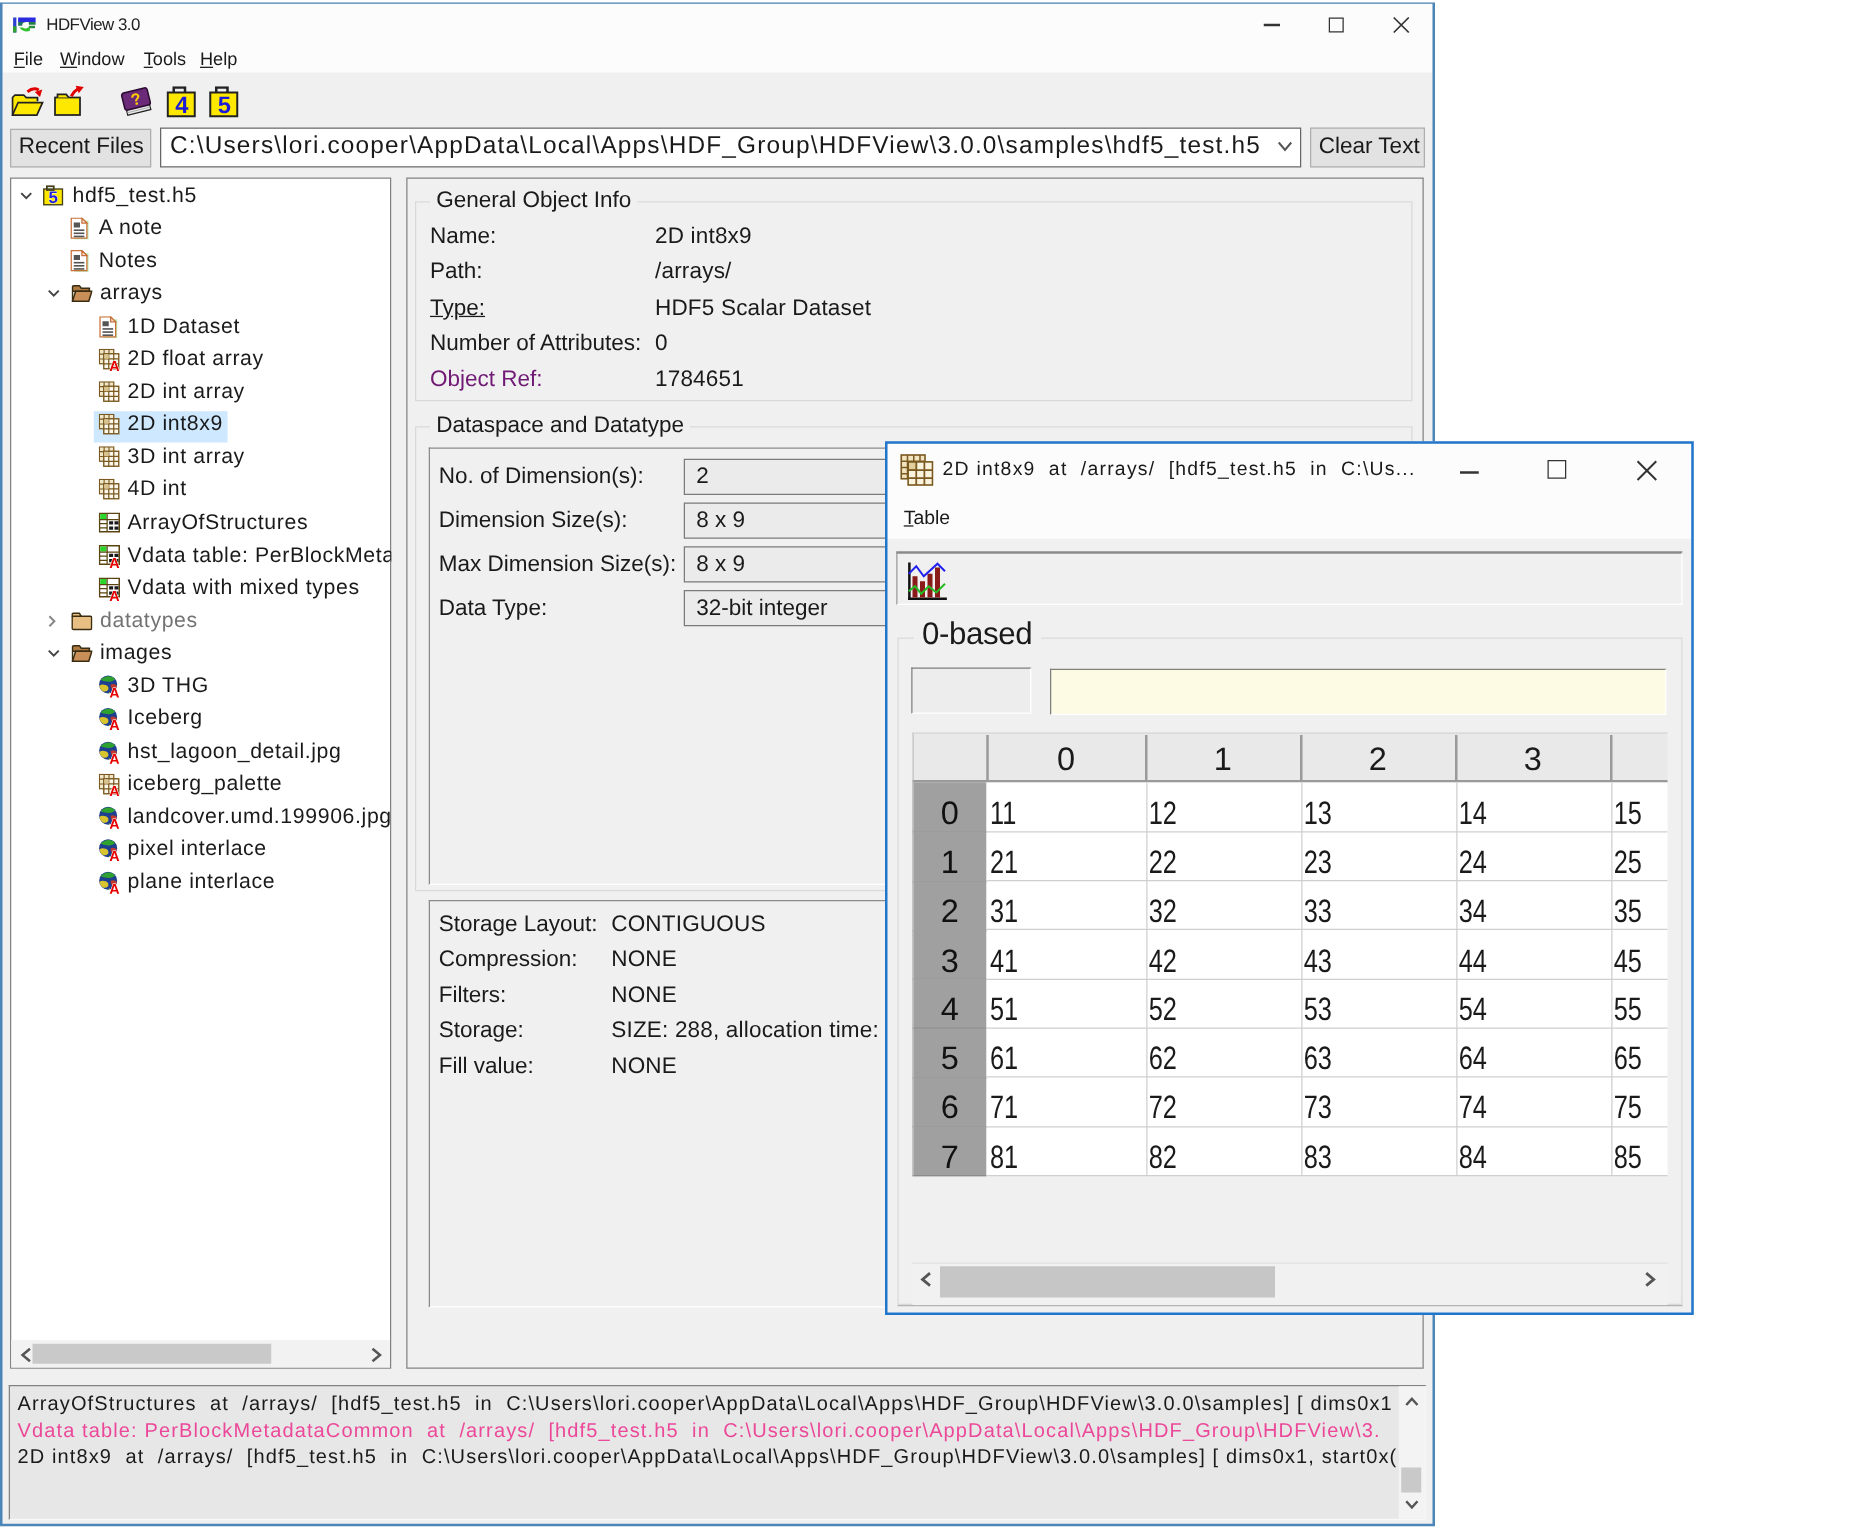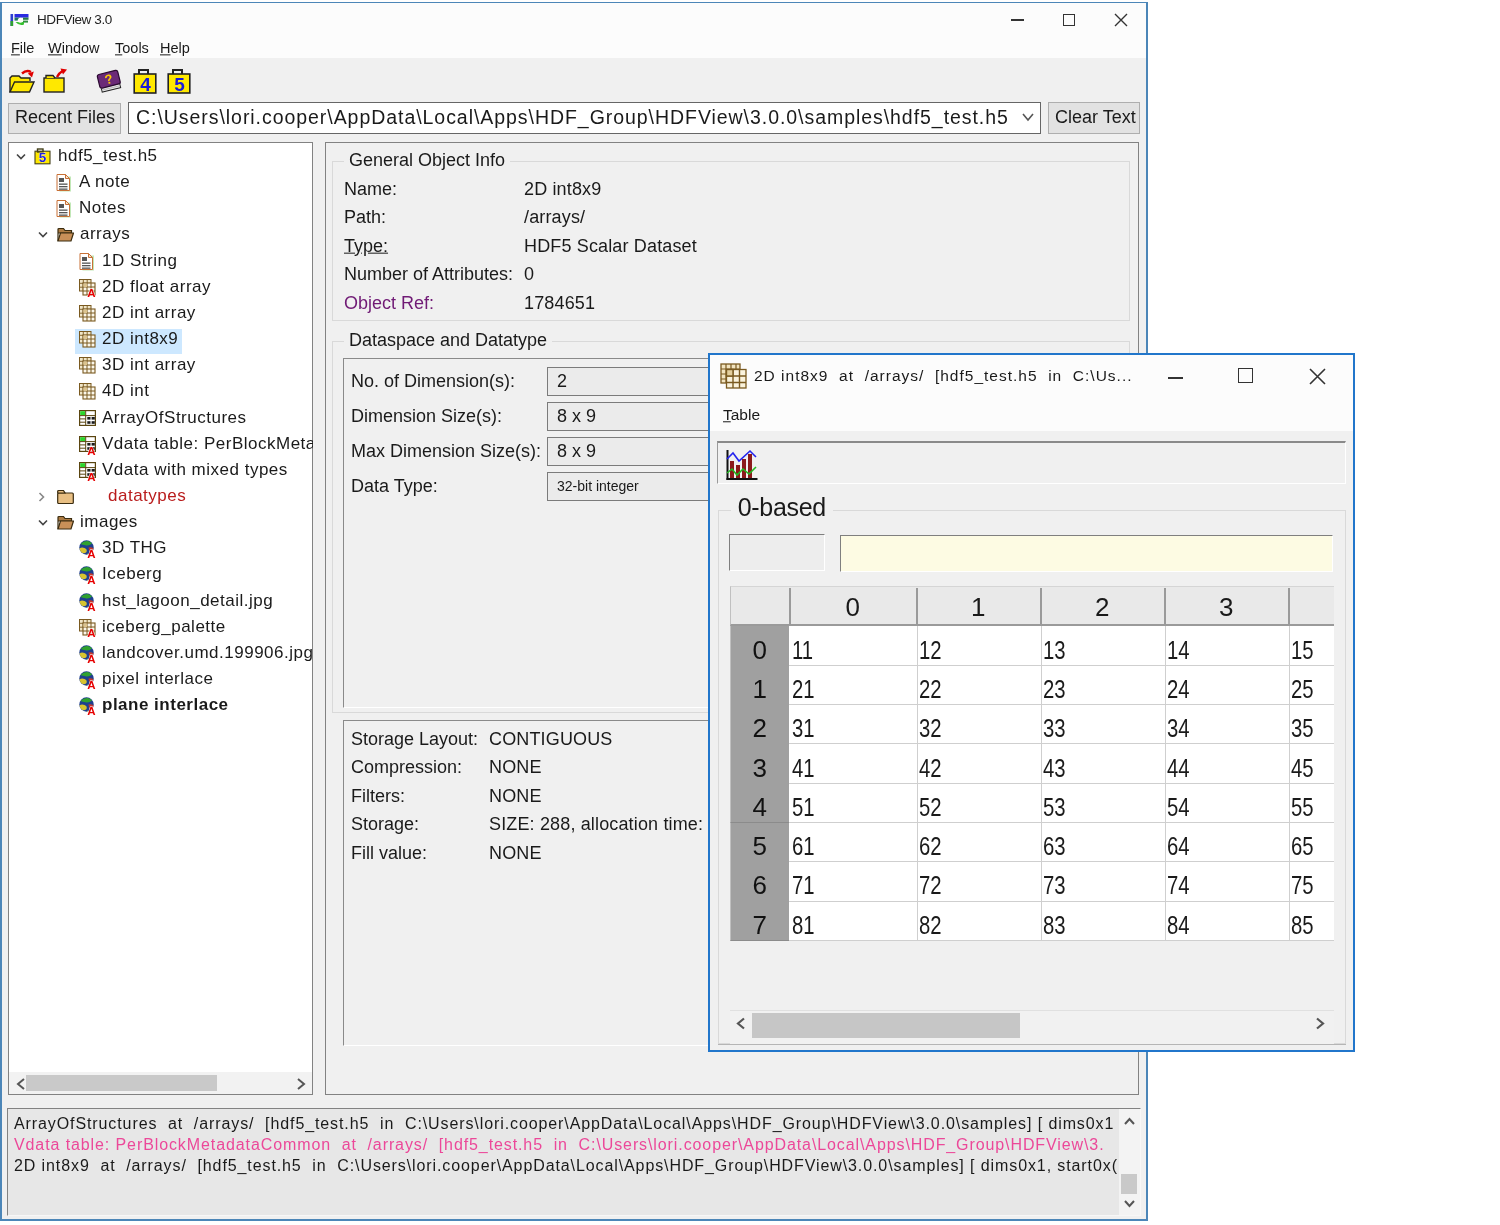--- a/index.html
+++ b/index.html
@@ -106,21 +106,21 @@
 <div style="position:absolute;left:72px;top:93.44999999999999px;transform:translateY(-54%);transform-origin:0 50%;font-size:17px;letter-spacing:0.5px;color:#1a1a1a;font-weight:normal;white-space:pre;">arrays</div>
 <svg style="position:absolute;left:71px;top:110.60000000000002px" width="15" height="18" viewBox="0 0 15 18">
       <rect x="3.5" y="2.5" width="11.5" height="15" fill="#c2e8b8"></rect>
       <polygon points="1,0.5 9.5,0.5 13.5,4.5 13.5,16.5 1,16.5" fill="#fff" stroke="#c87137" stroke-width="1"></polygon>
       <polygon points="9.5,0.5 9.5,4.5 13.5,4.5" fill="#f6e2d2" stroke="#c87137" stroke-width="1"></polygon>
       <rect x="3" y="4" width="5" height="4" fill="#555"></rect>
       <rect x="3" y="9.5" width="8.5" height="1.3" fill="#555"></rect>
       <rect x="3" y="12" width="8.5" height="1.3" fill="#555"></rect>
       <rect x="3" y="14.5" width="8.5" height="1.3" fill="#555"></rect>
     </svg>
-<div style="position:absolute;left:94px;top:119.60000000000002px;transform:translateY(-54%);transform-origin:0 50%;font-size:17px;letter-spacing:0.5px;color:#1a1a1a;font-weight:normal;white-space:pre;">1D String</div>
+<div style="position:absolute;left:94px;top:119.60000000000002px;transform:translateY(-54%);transform-origin:0 50%;font-size:17px;letter-spacing:0.5px;color:#1a1a1a;font-weight:normal;white-space:pre;">1D Dataset</div>
 <svg style="position:absolute;left:71px;top:136.75px" width="17" height="19" viewBox="0 0 17 19">
       <rect x="0.5" y="0.5" width="11.5" height="11.5" fill="#f0e6c8" stroke="#7a5a20" stroke-width="1"></rect>
       <path d="M4.3 0.5 V12 M8.2 0.5 V12 M0.5 4.3 H12 M0.5 8.2 H12" stroke="#7a5a20" stroke-width="0.9" fill="none"></path>
       <rect x="4" y="4" width="12" height="12" fill="#fbf7ea" stroke="#7a5a20" stroke-width="1.1"></rect>
       <path d="M8 4 V16 M12 4 V16 M4 8 H16 M4 12 H16" stroke="#7a5a20" stroke-width="1" fill="none"></path>
       <rect x="4.5" y="4.5" width="3.5" height="3.5" fill="#dcc48e"></rect>
       <text x="12.5" y="18" font-family="Liberation Sans" font-size="11.5" font-weight="bold" fill="#e60000" text-anchor="middle" stroke="#fff" stroke-width="0.8" paint-order="stroke">A</text>
     </svg>
 <div style="position:absolute;left:94px;top:145.75px;transform:translateY(-54%);transform-origin:0 50%;font-size:17px;letter-spacing:0.5px;color:#1a1a1a;font-weight:normal;white-space:pre;text-align:right;">2D float array</div>
 <svg style="position:absolute;left:71px;top:162.89999999999998px" width="17" height="19" viewBox="0 0 17 19">
@@ -187,21 +187,21 @@
       <text x="12.5" y="18.5" font-family="Liberation Sans" font-size="11.5" font-weight="bold" fill="#e60000" text-anchor="middle" stroke="#fff" stroke-width="0.8" paint-order="stroke">A</text>
     </svg>
 <div style="position:absolute;left:94px;top:328.79999999999995px;transform:translateY(-54%);transform-origin:0 50%;font-size:17px;letter-spacing:0.5px;color:#1a1a1a;font-weight:normal;white-space:pre;">Vdata with mixed types</div>
 <svg style="position:absolute;left:30px;top:349.95px" width="7" height="10" viewBox="0 0 7 10">
       <path d="M1.5 1 L5.5 5 L1.5 9" stroke="#888" stroke-width="1.6" fill="none"></path>
     </svg>
 <svg style="position:absolute;left:49px;top:346.95px" width="17" height="16" viewBox="0 0 17 16">
       <rect x="0.7" y="4" width="15.6" height="10.5" rx="1" fill="#e8bf83" stroke="#3a2c10" stroke-width="1.2"></rect>
       <path d="M0.7 4 L0.7 2.5 Q0.7 1.5 1.7 1.5 L6.5 1.5 L8 4 Z" fill="#e8bf83" stroke="#3a2c10" stroke-width="1.2"></path>
     </svg>
-<div style="position:absolute;left:72px;top:354.95px;transform:translateY(-54%);transform-origin:0 50%;font-size:17px;letter-spacing:0.5px;color:#b91c1c;font-weight:normal;white-space:pre;margin-left:28px;">datatypes</div>
+<div style="position:absolute;left:72px;top:354.95px;transform:translateY(-54%);transform-origin:0 50%;font-size:17px;letter-spacing:0.5px;color:#737373;font-weight:normal;white-space:pre;">datatypes</div>
 <svg style="position:absolute;left:30px;top:377.0999999999999px" width="10" height="7" viewBox="0 0 10 7">
       <path d="M1 1.5 L5 5.5 L9 1.5" stroke="#444" stroke-width="1.6" fill="none"></path>
     </svg>
 <svg style="position:absolute;left:49px;top:373.0999999999999px" width="17" height="15" viewBox="0 0 17 15">
       <path d="M1 14 L1 2.5 Q1 1.5 2 1.5 L6.5 1.5 L8 3.5 L14.5 3.5 L14.5 6 L1 6 Z" fill="#ad7b42" stroke="#3a2c10" stroke-width="1.2"></path>
       <path d="M1 14 L3.5 6 L16.5 6 L14 14 Z" fill="#c89058" stroke="#3a2c10" stroke-width="1.2"></path>
     </svg>
 <div style="position:absolute;left:72px;top:381.0999999999999px;transform:translateY(-54%);transform-origin:0 50%;font-size:17px;letter-spacing:0.5px;color:#1a1a1a;font-weight:normal;white-space:pre;">images</div>
 <svg style="position:absolute;left:71px;top:398.25px" width="17" height="18" viewBox="0 0 17 18">
       <circle cx="7.5" cy="7.5" r="7.2" fill="#1e3f8f"></circle>
@@ -258,21 +258,21 @@
     </svg>
 <div style="position:absolute;left:94px;top:538.0px;transform:translateY(-54%);transform-origin:0 50%;font-size:17px;letter-spacing:0.5px;color:#1a1a1a;font-weight:normal;white-space:pre;">pixel interlace</div>
 <svg style="position:absolute;left:71px;top:555.15px" width="17" height="18" viewBox="0 0 17 18">
       <circle cx="7.5" cy="7.5" r="7.2" fill="#1e3f8f"></circle>
       <path d="M1.5 4 Q4.5 0.8 8.5 1 Q12 1.5 13 3.5 Q10 6 6.5 5.2 Q3.5 4.8 1.5 4" fill="#2fa12f"></path>
       <path d="M0.5 8.5 Q2.5 7 5.5 8 Q8.5 9 7.5 12 Q5.5 14 3 12.8 Q1 11.2 0.5 8.5" fill="#d8c42f"></path>
       <path d="M9.5 7.5 Q12.5 6.5 14.5 8.5 Q14.3 11.5 12 13 Q9.8 11.5 9.5 7.5" fill="#c0392f"></path>
       <path d="M8 13.5 Q10 14.5 9 14.8 Q8.2 14.8 8 13.5" fill="#e8e82f"></path>
       <text x="12.5" y="18" font-family="Liberation Sans" font-size="11.5" font-weight="bold" fill="#e60000" text-anchor="middle" stroke="#fff" stroke-width="0.8" paint-order="stroke">A</text>
     </svg>
-<div style="position:absolute;left:94px;top:564.15px;transform:translateY(-54%);transform-origin:0 50%;font-size:17px;letter-spacing:0.5px;color:#1a1a1a;font-weight:bold;white-space:pre;">plane interlace</div>
+<div style="position:absolute;left:94px;top:564.15px;transform:translateY(-54%);transform-origin:0 50%;font-size:17px;letter-spacing:0.5px;color:#1a1a1a;font-weight:normal;white-space:pre;">plane interlace</div>
 <div style="position:absolute;left:1px;top:930px;width:303px;height:22px;background:#f2f2f2;"></div>
 <svg style="position:absolute;left:8px;top:936px" width="10" height="12" viewBox="0 0 10 12">
       <path d="M8 1 L2 6 L8 11" stroke="#555" stroke-width="2" fill="none"></path>
     </svg>
 <div style="position:absolute;left:18px;top:933px;width:191px;height:16px;background:#c9c9c9;"></div>
 <svg style="position:absolute;left:288px;top:936px" width="10" height="12" viewBox="0 0 10 12">
       <path d="M2 1 L8 6 L2 11" stroke="#555" stroke-width="2" fill="none"></path>
     </svg>
 </div>
 <div style="position:absolute;left:325px;top:142px;width:814px;height:953px;background:#f0f0f0;border:1px solid #828282;"></div>
@@ -295,21 +295,21 @@
 <div style="position:absolute;left:547px;top:367px;width:420px;height:29px;background:#ebebeb;border:1px solid #7b7b7b;"></div>
 <div style="position:absolute;left:557px;top:382.0px;transform:translateY(-54%);transform-origin:0 50%;font-size:18px;letter-spacing:0px;color:#1a1a1a;font-weight:normal;white-space:pre;">2</div>
 <div style="position:absolute;left:351px;top:417.1px;transform:translateY(-54%);transform-origin:0 50%;font-size:18px;letter-spacing:0px;color:#1a1a1a;font-weight:normal;white-space:pre;">Dimension Size(s):</div>
 <div style="position:absolute;left:547px;top:402px;width:420px;height:29px;background:#ebebeb;border:1px solid #7b7b7b;"></div>
 <div style="position:absolute;left:557px;top:417.1px;transform:translateY(-54%);transform-origin:0 50%;font-size:18px;letter-spacing:0px;color:#1a1a1a;font-weight:normal;white-space:pre;">8 x 9</div>
 <div style="position:absolute;left:351px;top:452.2px;transform:translateY(-54%);transform-origin:0 50%;font-size:18px;letter-spacing:0px;color:#1a1a1a;font-weight:normal;white-space:pre;">Max Dimension Size(s):</div>
 <div style="position:absolute;left:547px;top:437px;width:420px;height:29px;background:#ebebeb;border:1px solid #7b7b7b;"></div>
 <div style="position:absolute;left:557px;top:452.2px;transform:translateY(-54%);transform-origin:0 50%;font-size:18px;letter-spacing:0px;color:#1a1a1a;font-weight:normal;white-space:pre;">8 x 9</div>
 <div style="position:absolute;left:351px;top:487.3px;transform:translateY(-54%);transform-origin:0 50%;font-size:18px;letter-spacing:0px;color:#1a1a1a;font-weight:normal;white-space:pre;">Data Type:</div>
 <div style="position:absolute;left:547px;top:472px;width:420px;height:29px;background:#ebebeb;border:1px solid #7b7b7b;"></div>
-<div style="position:absolute;left:557px;top:487.3px;transform:translateY(-54%);transform-origin:0 50%;font-size:14px;letter-spacing:0px;color:#1a1a1a;font-weight:normal;white-space:pre;">32-bit integer</div>
+<div style="position:absolute;left:557px;top:487.3px;transform:translateY(-54%);transform-origin:0 50%;font-size:18px;letter-spacing:0px;color:#1a1a1a;font-weight:normal;white-space:pre;">32-bit integer</div>
 <div style="position:absolute;left:343px;top:720px;width:786px;height:326px;border:1px solid #8a8a8a;border-bottom-color:#fff;border-right-color:#fff;"></div>
 <div style="position:absolute;left:351px;top:740.0px;transform:translateY(-54%);transform-origin:0 50%;font-size:18px;letter-spacing:0px;color:#1a1a1a;font-weight:normal;white-space:pre;">Storage Layout:</div>
 <div style="position:absolute;left:489px;top:740.0px;transform:translateY(-54%);transform-origin:0 50%;font-size:18px;letter-spacing:0.15px;color:#1a1a1a;font-weight:normal;white-space:pre;">CONTIGUOUS</div>
 <div style="position:absolute;left:351px;top:768.4px;transform:translateY(-54%);transform-origin:0 50%;font-size:18px;letter-spacing:0px;color:#1a1a1a;font-weight:normal;white-space:pre;">Compression:</div>
 <div style="position:absolute;left:489px;top:768.4px;transform:translateY(-54%);transform-origin:0 50%;font-size:18px;letter-spacing:0.15px;color:#1a1a1a;font-weight:normal;white-space:pre;">NONE</div>
 <div style="position:absolute;left:351px;top:796.8px;transform:translateY(-54%);transform-origin:0 50%;font-size:18px;letter-spacing:0px;color:#1a1a1a;font-weight:normal;white-space:pre;">Filters:</div>
 <div style="position:absolute;left:489px;top:796.8px;transform:translateY(-54%);transform-origin:0 50%;font-size:18px;letter-spacing:0.15px;color:#1a1a1a;font-weight:normal;white-space:pre;">NONE</div>
 <div style="position:absolute;left:351px;top:825.2px;transform:translateY(-54%);transform-origin:0 50%;font-size:18px;letter-spacing:0px;color:#1a1a1a;font-weight:normal;white-space:pre;">Storage:</div>
 <div style="position:absolute;left:489px;top:825.2px;transform:translateY(-54%);transform-origin:0 50%;font-size:18px;letter-spacing:0.15px;color:#1a1a1a;font-weight:normal;white-space:pre;">SIZE: 288, allocation time: Late</div>
 <div style="position:absolute;left:351px;top:853.6px;transform:translateY(-54%);transform-origin:0 50%;font-size:18px;letter-spacing:0px;color:#1a1a1a;font-weight:normal;white-space:pre;">Fill value:</div>

